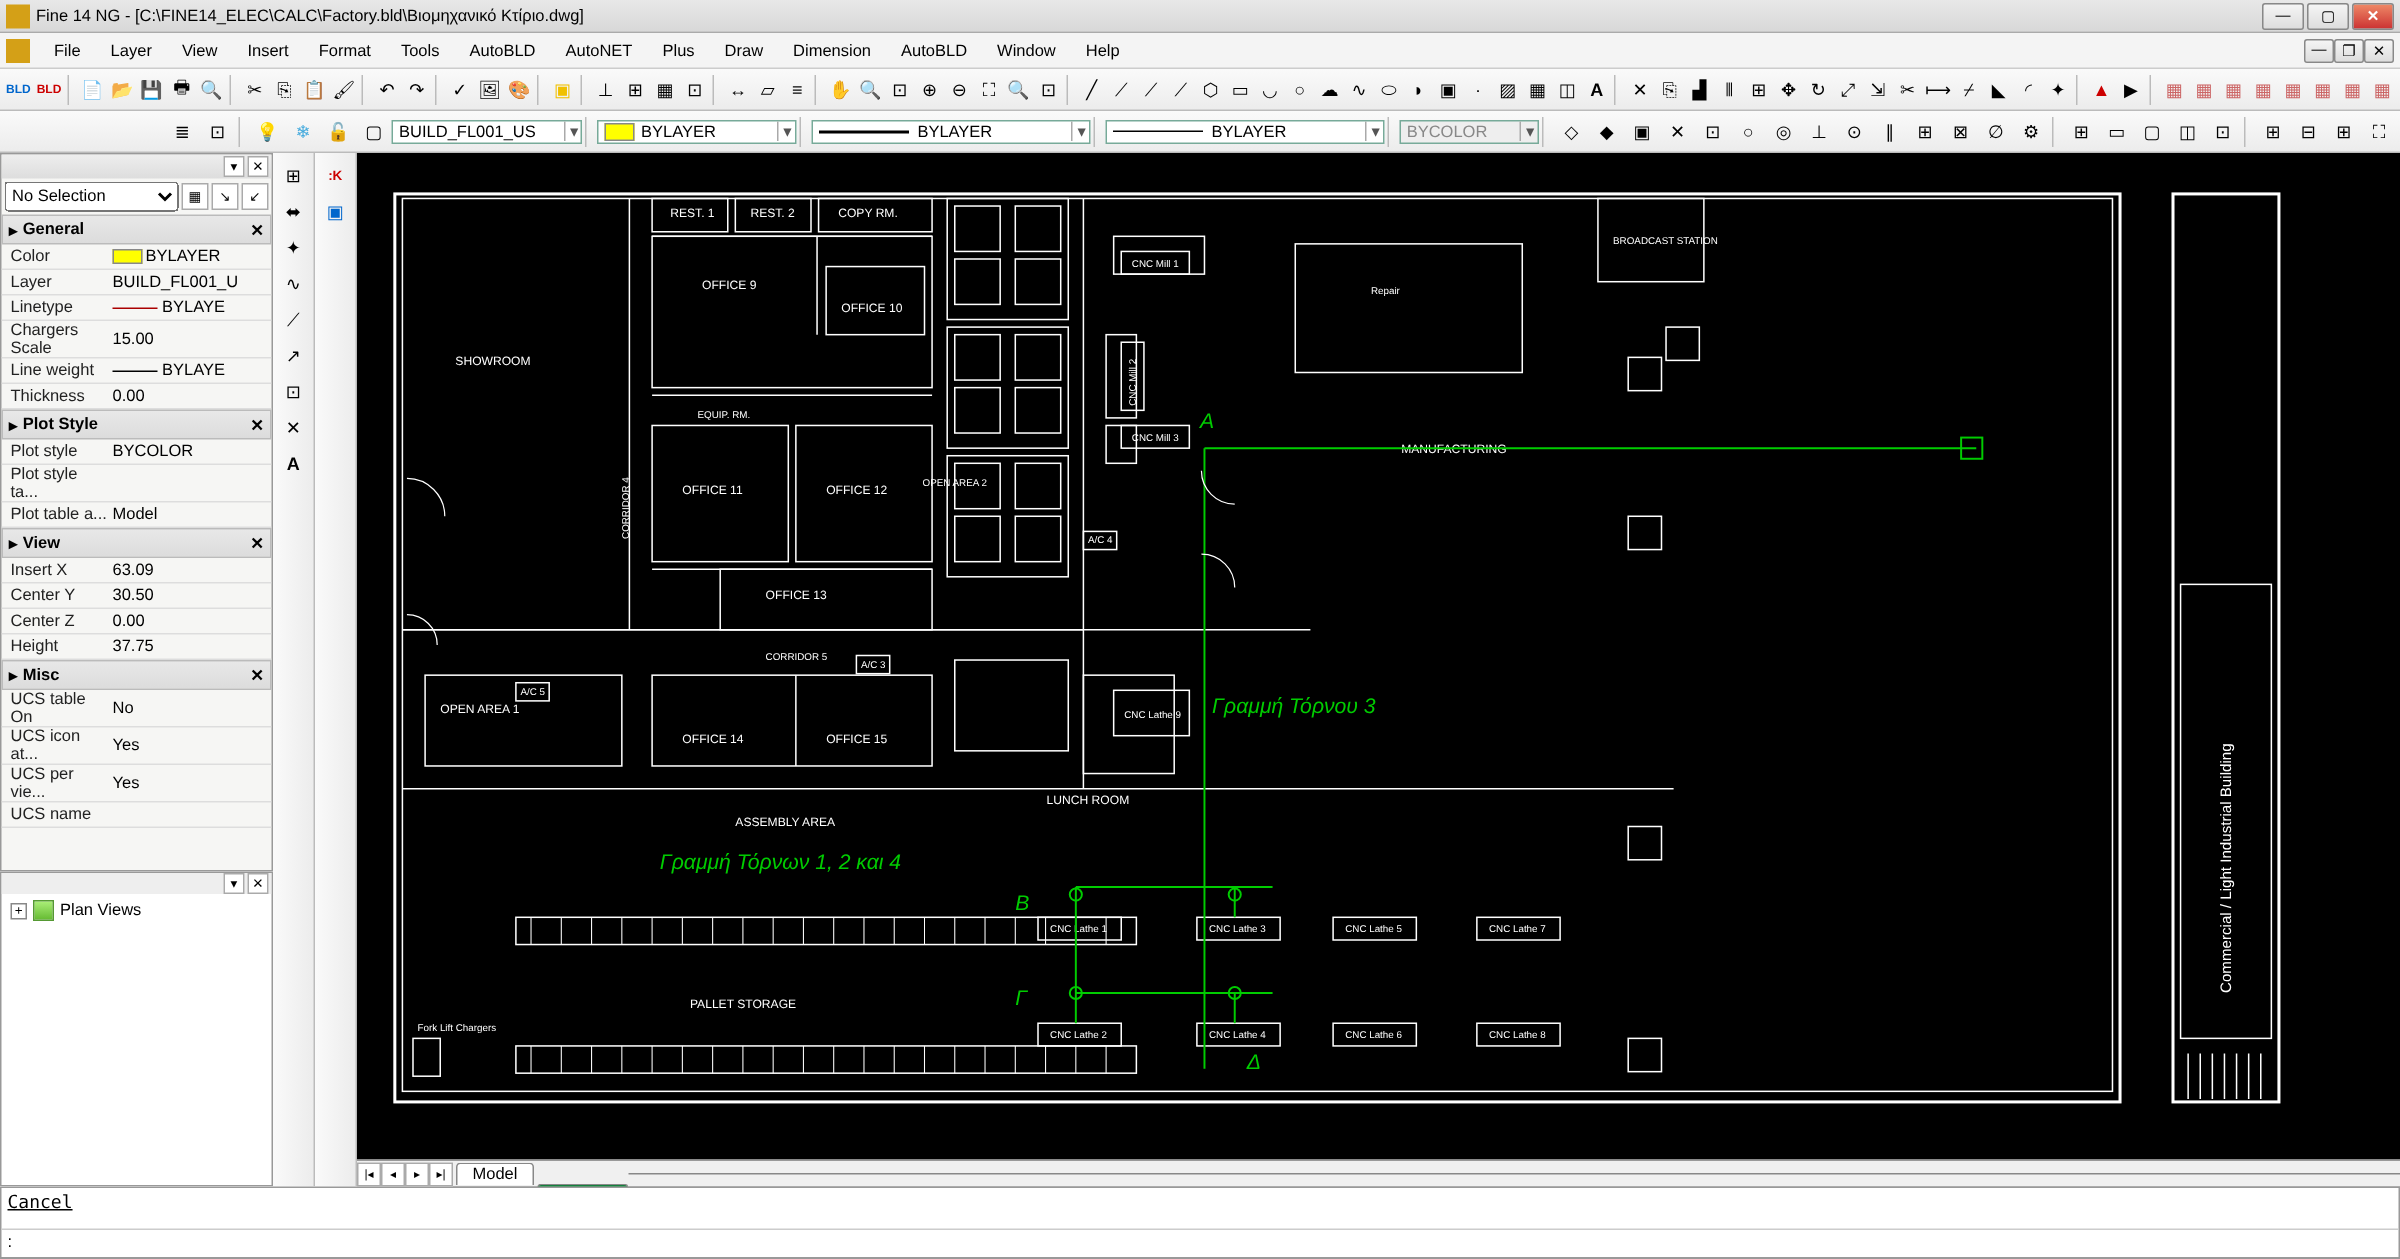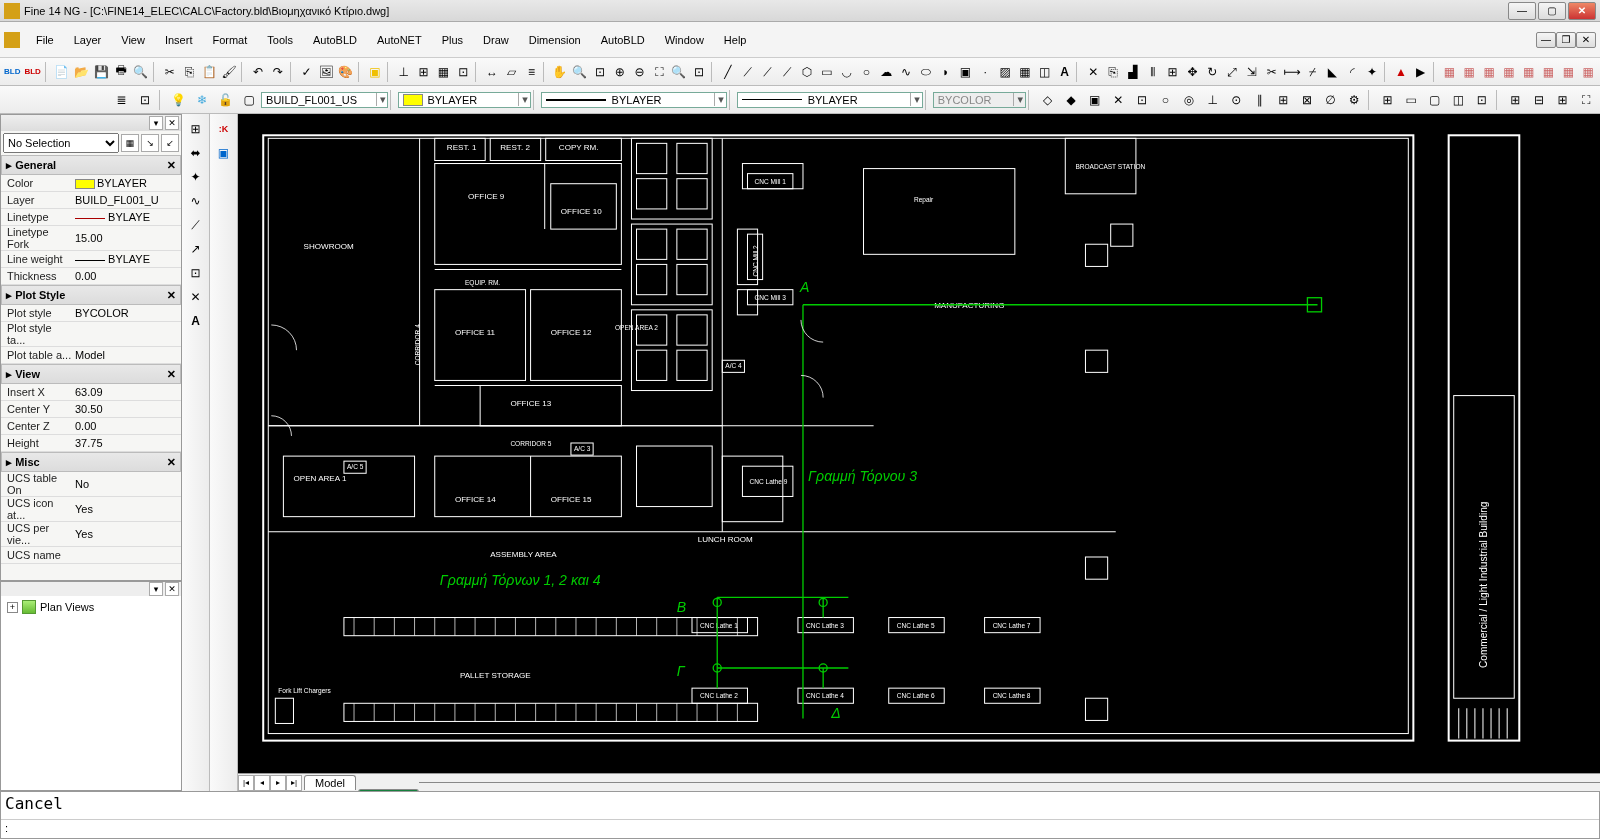--- a/index.html
+++ b/index.html
@@ -3,21 +3,21 @@
 <meta charset="utf-8">
 <style>
 * { box-sizing: border-box; margin: 0; padding: 0; font-family: Tahoma, sans-serif; font-size: 11px; }
 body { width: 1600px; height: 839px; overflow: hidden; background: #f0f0f0; display: flex; flex-direction: column; }
 .titlebar { height: 22px; background: linear-gradient(#e8e8e8,#d8d8d8); display: flex; align-items: center; padding: 0 4px; border-bottom: 1px solid #aaa; }
 .titlebar-icon { width: 16px; height: 16px; background: #d4a017; margin-right: 4px; }
 .titlebar-text { flex: 1; font-size: 11px; }
 .winbtns { display: flex; gap: 2px; }
 .winbtn { width: 28px; height: 18px; background: linear-gradient(#f5f5f5,#ddd); border: 1px solid #888; border-radius: 2px; display: flex; align-items: center; justify-content: center; font-size: 10px; }
 .winbtn.close { background: linear-gradient(#e86,#c33); color: #fff; font-weight: bold; }
-.menubar { height: 36px; background: #f4f4f4; display: flex; align-items: center; padding: 0 4px; border-bottom: 1px solid #ccc; }
+.menubar { height: 24px; background: #f4f4f4; display: flex; align-items: center; padding: 0 4px; border-bottom: 1px solid #ccc; }
 .menubar-icon { width: 16px; height: 16px; background: #d4a017; margin-right: 6px; }
 .menuitem { padding: 4px 10px; cursor: default; }
 .menubar .spacer { flex: 1; }
 .toolbar { height: 28px; background: linear-gradient(#fafafa,#ececec); display: flex; align-items: center; padding: 0 2px; border-bottom: 1px solid #bbb; gap: 0; }
 .tbtn { width: 22px; height: 22px; margin: 0 1px; border: 1px solid transparent; display: flex; align-items: center; justify-content: center; font-size: 12px; }
 .tsep { width: 6px; height: 20px; border-left: 1px solid #bbb; margin: 0 2px; }
 .dropdown { height: 16px; border: 1px solid #7a9; background: #fff; display: flex; align-items: center; padding: 0 2px 0 4px; }
 .dropdown .swatch { width: 20px; height: 12px; margin-right: 4px; }
 .dropdown .lineswatch { width: 60px; height: 2px; background: #000; margin-right: 6px; }
 .dropdown .dd { margin-left: auto; border-left: 1px solid #aaa; padding-left: 3px; color: #555; }
@@ -43,21 +43,21 @@
 .vtoolbar { width: 28px; background: linear-gradient(90deg,#fafafa,#ececec); display: flex; flex-direction: column; align-items: center; padding-top: 4px; gap: 2px; border-right: 1px solid #bbb; }
 .vtoolbar .tbtn { width: 22px; height: 22px; }
 .canvaswrap { flex: 1; display: flex; flex-direction: column; background: #000; position: relative; }
 .canvas { flex: 1; position: relative; overflow: hidden; }
 .canvas svg { width: 100%; height: 100%; }
 .tabbar { height: 18px; background: #f0f0f0; display: flex; align-items: center; border-top: 1px solid #999; }
 .tabnav { width: 16px; height: 16px; border: 1px solid #aaa; background: #fff; display: flex; align-items: center; justify-content: center; font-size: 8px; }
 .tab { padding: 1px 10px; border: 1px solid #888; border-bottom: none; background: #fff; border-radius: 3px 3px 0 0; margin-left: 2px; }
 .tab.inactive { background: #15803d; margin-top: 28px; }
 .cmdline { height: 48px; border: 1px solid #999; background: #fff; display: flex; flex-direction: column; }
-.cmdline .hist { flex: 1; padding: 2px 4px; font-family: monospace; font-size: 16px; }
+.cmdline .hist { flex: 1; padding: 2px 4px; font-family: monospace; font-size: 12px; text-decoration: underline; }
 .cmdline .input { border-top: 1px solid #ccc; padding: 2px 4px; font-family: monospace; font-size: 12px; display: flex; }
 .cmdline input { border: none; outline: none; flex: 1; font-family: monospace; font-size: 12px; }
 .rlabel { fill: #fff; font-size: 8px; font-family: Arial; }
 .rlabel-sm { fill: #fff; font-size: 6.5px; font-family: Arial; }
 .greentext { fill: #0c0; font-size: 14px; font-family: Arial; font-style: italic; }
 .building-text { fill: #fff; font-size: 10px; font-family: Arial; }
 </style>
 </head>
 <body>
 
@@ -268,21 +268,21 @@
         </div>
       <div class="proprow">
           <div class="lbl">Layer</div>
           <div class="val">BUILD_FL001_U</div>
         </div>
       <div class="proprow">
           <div class="lbl">Linetype</div>
           <div class="val"><span style="display:inline-block;width:30px;height:1px;background:#a00;vertical-align:middle"></span> <span>BYLAYE</span></div>
         </div>
       <div class="proprow">
-          <div class="lbl">Linetype Fork</div>
+          <div class="lbl">Chargers Scale</div>
           <div class="val">15.00</div>
         </div>
       <div class="proprow">
           <div class="lbl">Line weight</div>
           <div class="val"><span style="display:inline-block;width:30px;height:1px;background:#000;vertical-align:middle"></span> <span>BYLAYE</span></div>
         </div>
       <div class="proprow">
           <div class="lbl">Thickness</div>
           <div class="val">0.00</div>
         </div>

